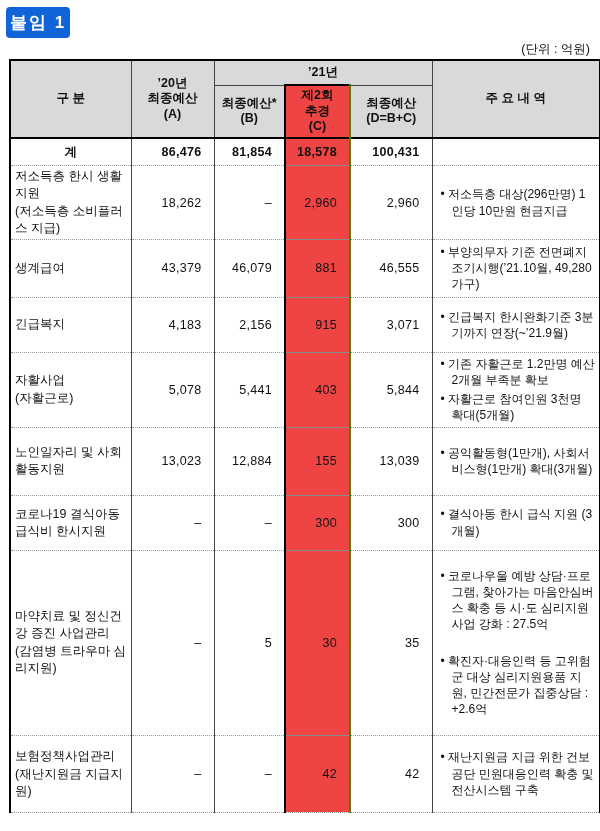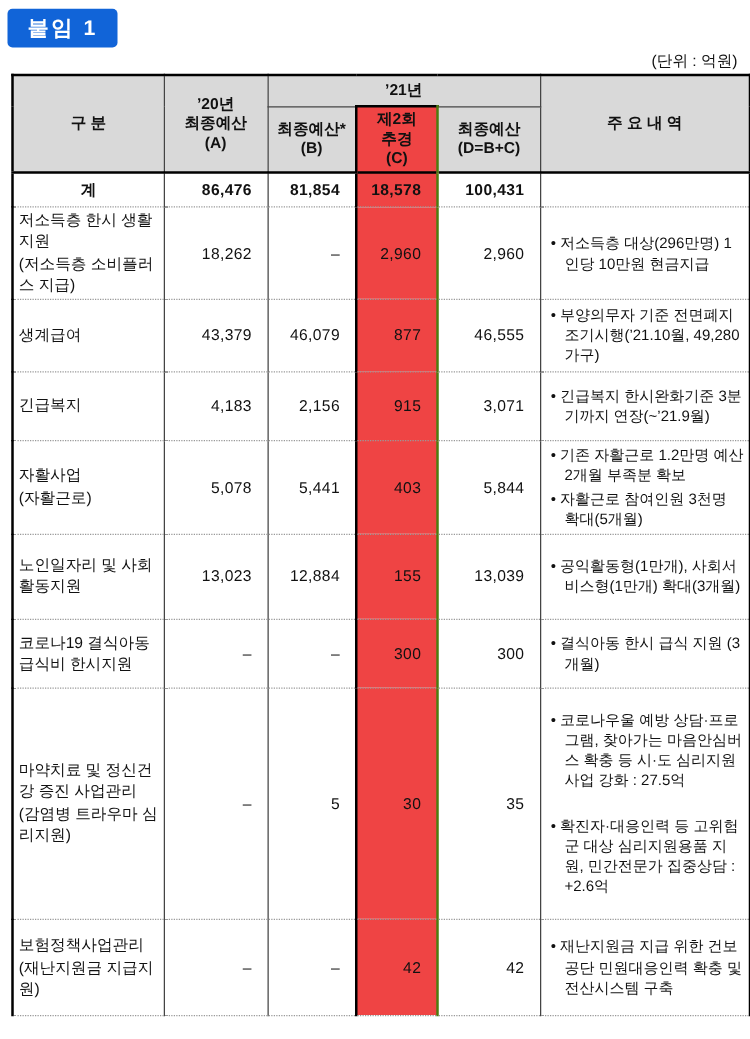--- a/index.html
+++ b/index.html
@@ -5,21 +5,21 @@
   html,body{margin:0;padding:0;}
   body{
     width:600px;height:831px;background:#ffffff;
     font-family:"Liberation Sans","DejaVu Sans",sans-serif;
     color:#111;position:relative;overflow:hidden;
   }
   .top{padding:7px 6px 0 6px;}
   .title-row{display:flex;align-items:stretch;gap:10px;}
   .badge{
     background:#1164d8;color:#fff;font-weight:bold;font-size:17px;
-    border-radius:4px;padding:4px 16px;display:flex;align-items:center;
+    border-radius:4px;padding:4px 4px;display:flex;align-items:center;
     letter-spacing:2px;white-space:nowrap;
   }
   .title-box{
     flex:1;border:2px solid #000;padding:4px 12px;display:flex;align-items:center;
     font-size:19px;font-weight:bold;letter-spacing:1px;
   }
   .note{margin:20px 2px 0 2px;font-size:13.5px;letter-spacing:0.5px;}
   .unit{margin:3px 4px 1px 0;font-size:12.5px;text-align:right;}
 
   table.budget{
@@ -132,21 +132,21 @@
           <td class="details-cell">
             <div class="bullet">저소득층 대상(296만명) 1인당 10만원 현금지급</div>
           </td>
         </tr>
         <tr>
           <td class="col-label">
             <div>생계급여</div>
           </td>
           <td class="num ">43,379</td>
           <td class="num ">46,079</td>
-          <td class="num col-c">877</td>
+          <td class="num col-c">881</td>
           <td class="num ">46,555</td>
           <td class="details-cell">
             <div class="bullet">부양의무자 기준 전면폐지 조기시행(’21.10월, 49,280가구)</div>
           </td>
         </tr>
         <tr>
           <td class="col-label">
             <div>긴급복지</div>
           </td>
           <td class="num ">4,183</td>

